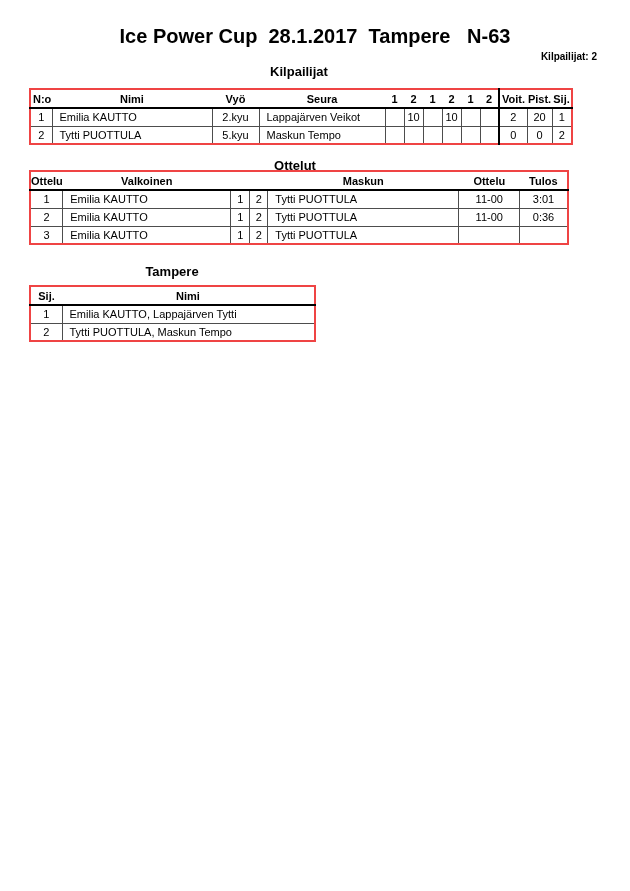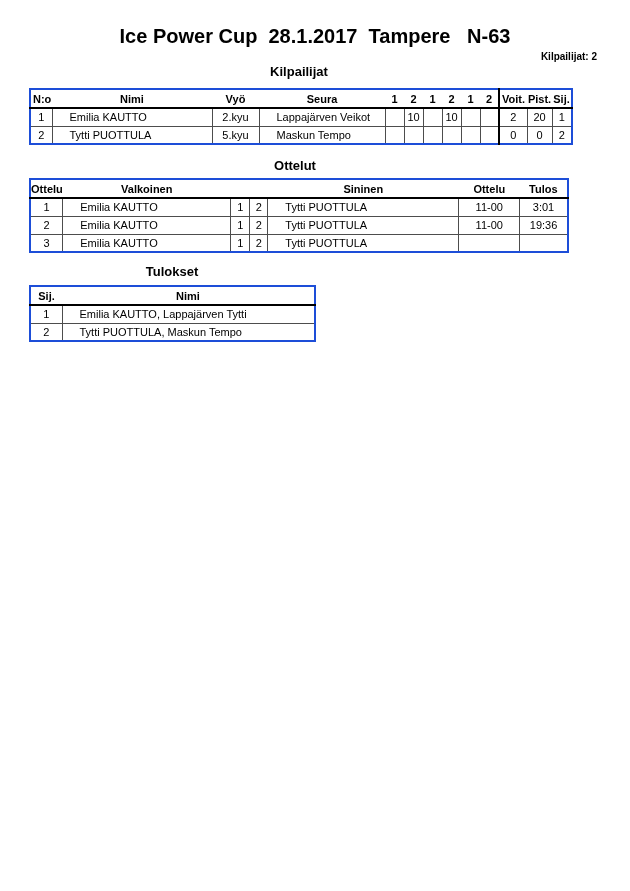--- a/index.html
+++ b/index.html
@@ -35,24 +35,24 @@
     white-space: nowrap;
   }
   .h-kilpailijat { left: 263px; top: 64px; margin-left: 36px; }
   .h-ottelut     { left: 295px; top: 158px; }
   .h-tulokset    { left: 172px; top: 264px; }
 
   table {
     position: absolute;
     border-collapse: collapse;
     table-layout: fixed;
-    border: 2px solid #1d4ed8;
+    border: 2px solid #ef4444;
   }
   .t-kilpailijat { left: 29px; top: 88px;  }
-  .t-ottelut     { left: 29px; top: 178px; border-radius: 30px; }
+  .t-ottelut     { left: 29px; top: 170px; border-radius: 30px; }
   .t-tulokset    { left: 29px; top: 285px; }
 
   th, td {
     font-size: 11px;
     height: 18px;
     padding: 0;
     white-space: nowrap;
     vertical-align: middle;
   }
   th {
@@ -60,21 +60,21 @@
     height: 19px;
     border: 0;
     border-bottom: 2px solid #000;
     overflow: visible;
   }
   td {
     border: 1px solid #4d4d4d;
     overflow: hidden;
     text-align: center;
   }
-  .left  { text-align: left; padding-left: 17px; }
+  .left  { text-align: left; padding-left: 7px; }
   th.left { padding-left: 2px; }
   .thick-l { border-left: 2px solid #000 !important; }
 </style>
 </head>
 <body>
 
 <div class="page">
 
   <div class="title">Ice Power Cup  28.1.2017  Tampere   N-63</div>
   <div class="count">Kilpailijat: 2</div>
@@ -157,21 +157,21 @@
       <col style="width:191px">
         <col style="width:61px">
         <col style="width:48px">
     </colgroup>
     <thead>
       <tr>
         <th>Ottelu</th>
         <th>Valkoinen</th>
         <th></th>
         <th></th>
-        <th>Sininen</th>
+        <th>Maskun</th>
         <th>Ottelu</th>
         <th>Tulos</th>
       </tr>
     </thead>
     <tbody>
       <tr>
         <td>1</td>
         <td class="left">Emilia KAUTTO</td>
         <td>1</td>
         <td>2</td>
@@ -179,35 +179,35 @@
         <td>11-00</td>
         <td>3:01</td>
       </tr>
       <tr>
         <td>2</td>
         <td class="left">Emilia KAUTTO</td>
         <td>1</td>
         <td>2</td>
         <td class="left">Tytti PUOTTULA</td>
         <td>11-00</td>
-        <td>19:36</td>
+        <td>0:36</td>
       </tr>
       <tr>
         <td>3</td>
         <td class="left">Emilia KAUTTO</td>
         <td>1</td>
         <td>2</td>
         <td class="left">Tytti PUOTTULA</td>
         <td></td>
         <td></td>
       </tr>
     </tbody>
   </table>
 
-  <div class="heading h-tulokset">Tulokset</div>
+  <div class="heading h-tulokset">Tampere</div>
   <table class="t-tulokset">
     <colgroup>
       <col style="width:32px">
         <col style="width:253px">
     </colgroup>
     <thead>
       <tr>
         <th>Sij.</th>
         <th>Nimi</th>
       </tr>

